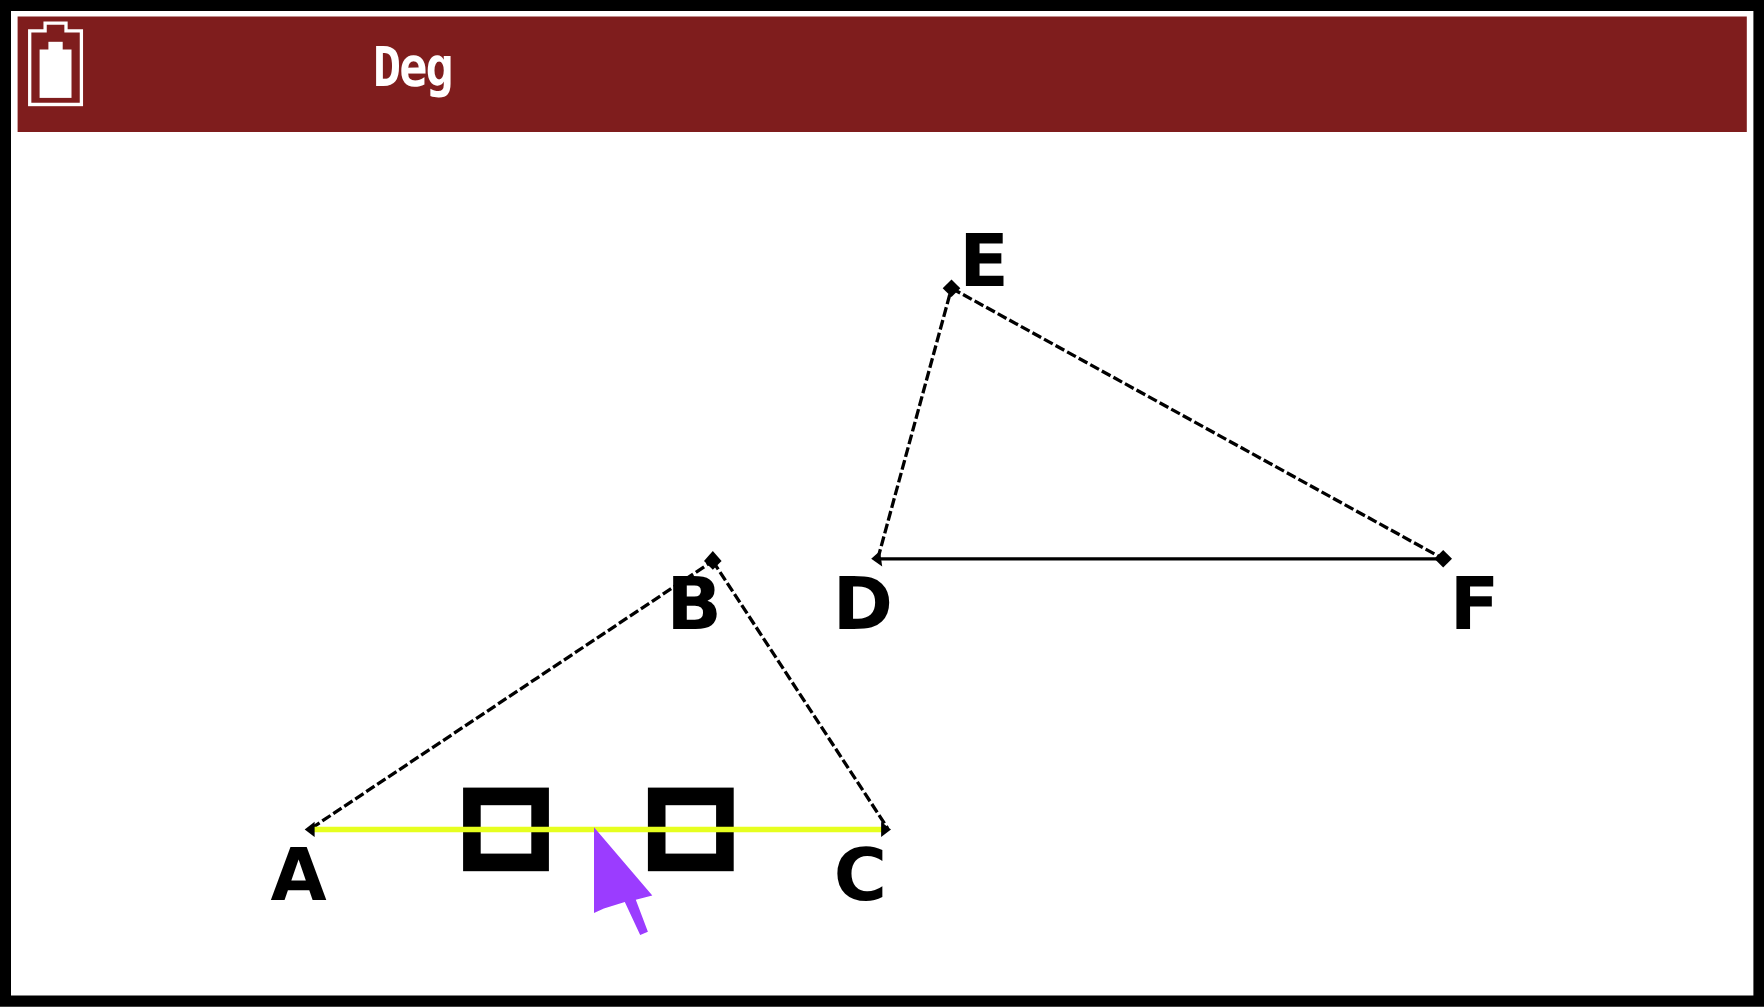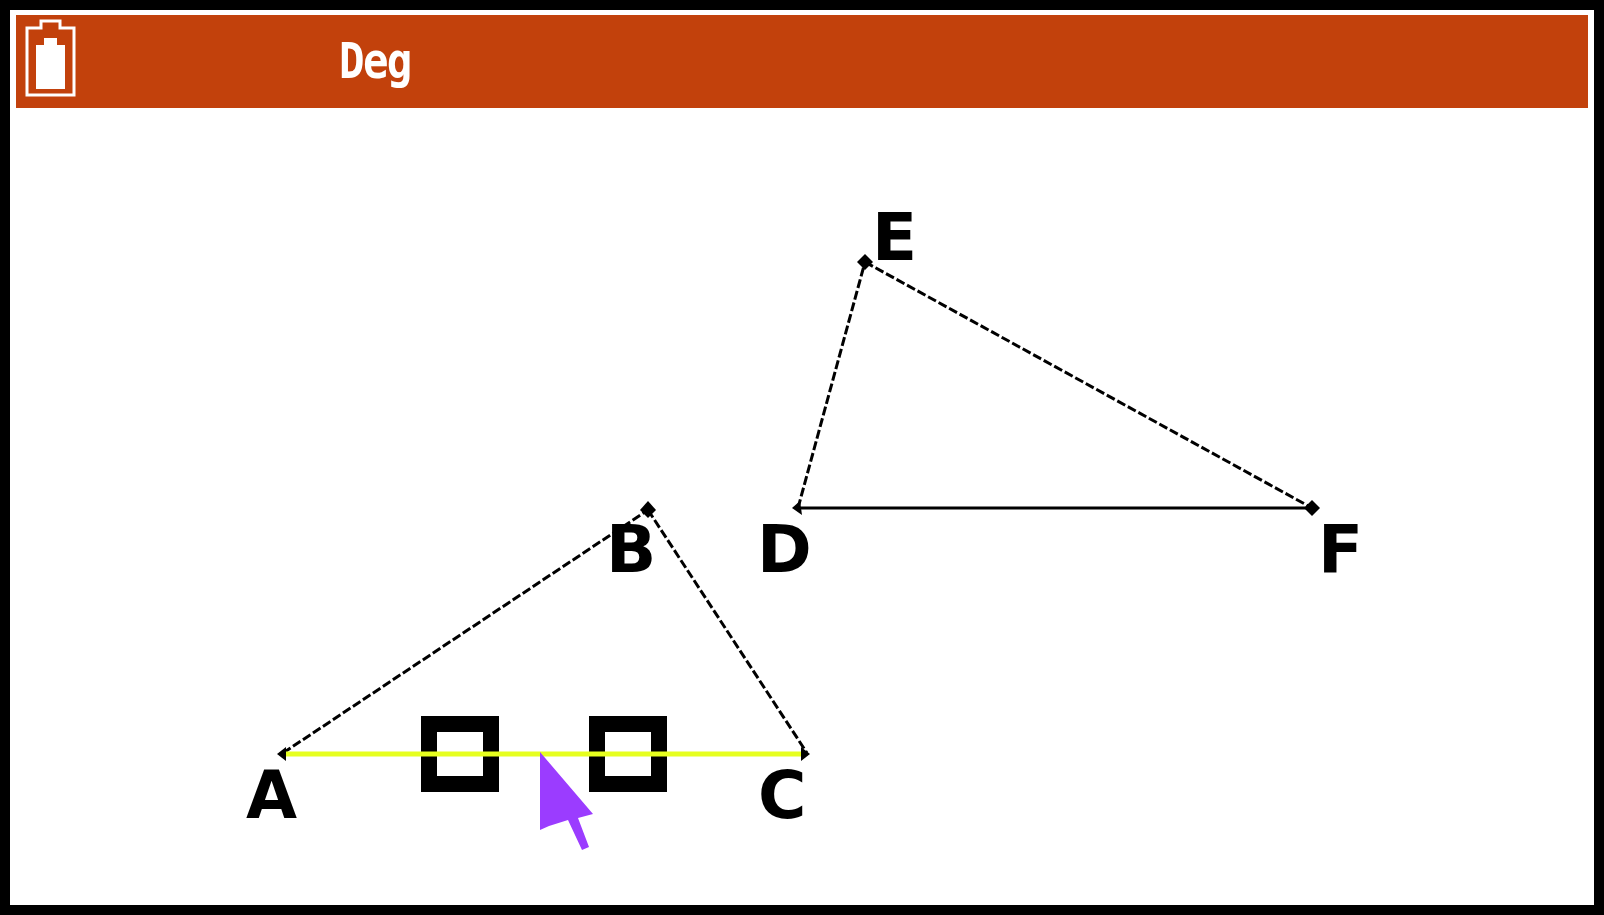--- a/index.html
+++ b/index.html
@@ -1,18 +1,18 @@
 <!DOCTYPE html>
 <html><head>
   <meta charset="utf-8">
   <style>
     html, body { margin: 0; padding: 0; background: #000; }
     body { width: 1604px; height: 915px; position: relative; overflow: hidden; font-family: "DejaVu Sans Mono", monospace; }
     #screen { position: absolute; left: 10px; top: 10px; width: 1584px; height: 895px; background: #fff; }
-    #statusbar { position: absolute; left: 6px; top: 5px; width: 1572px; height: 93px; background: #c2410c; }
+    #statusbar { position: absolute; left: 6px; top: 5px; width: 1572px; height: 105px; background: #7f1d1d; }
     #battery { position: absolute; left: 8px; top: 4px; width: 53px; height: 78px; }
     #angle-mode { position: absolute; left: 323px; top: 18px; color: #fff; font-family: "DejaVu Sans Mono", monospace; font-weight: bold; font-size: 50px; line-height: 56px; letter-spacing: -2px; transform: scaleX(0.85); transform-origin: left top; }
     #canvas { position: absolute; left: 0; top: 0; }
     .pt-label { font-family: "DejaVu Sans", sans-serif; font-weight: bold; font-size: 66px; fill: #000; }
   </style>
 </head>
 <body>
 
 <div id="screen">
   <div id="statusbar">

